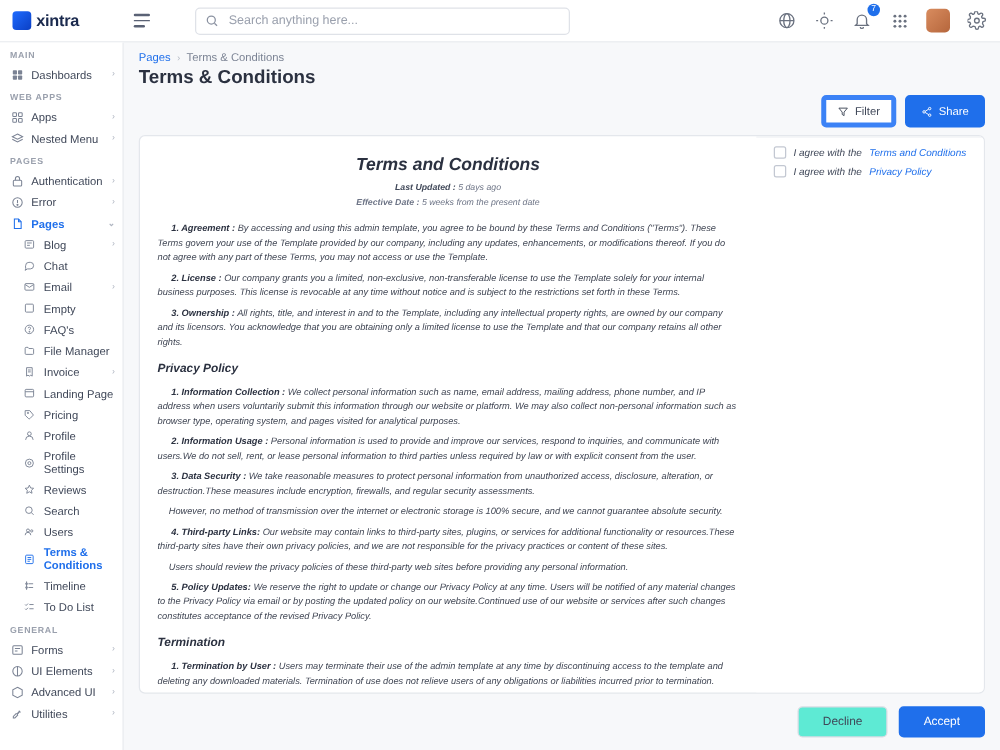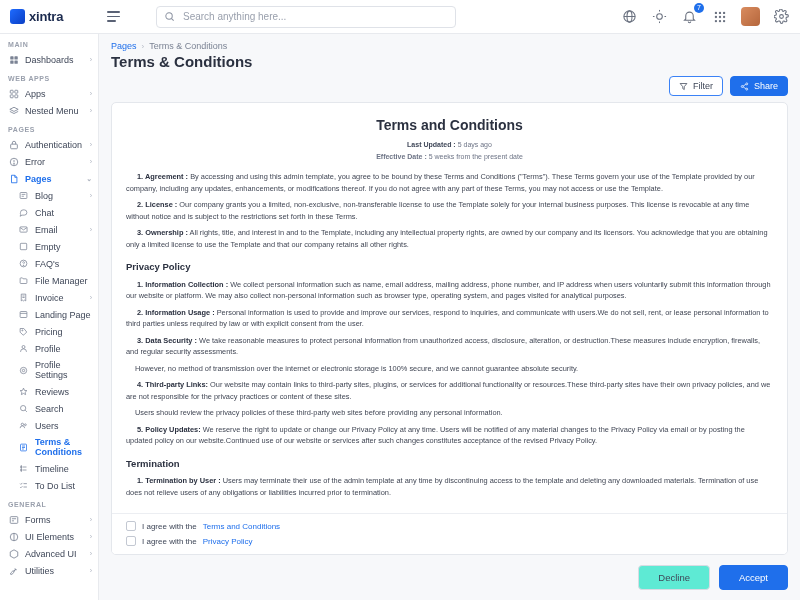--- a/index.html
+++ b/index.html
@@ -149,37 +149,38 @@
   .toolbar {
     display: flex; justify-content: flex-end; gap: 7px;
     padding: 0 12px 6px 12px;
   }
   .btn {
     display: inline-flex; align-items: center; gap: 5px;
     border-radius: 4px;
     font-size: 9px;
     padding: 4px 9px;
     cursor: pointer;
-    border: 1px solid #3b82f6;
+    border: 4px solid #3b82f6;
     background: #fff; color: #3f4758;
   }
   .btn.primary {
     background: #1f6feb; border-color: #1f6feb; color: #fff;
   }
 
   
   .card {
     margin: 0 12px 10px 12px;
     background: #fff;
     border: 1px solid #e4e7ec;
     border-radius: 5px;
     flex: 1;
     min-height: 0;
-    display: flex; flex-direction: column;
+    display: flex; flex-direction: row;
     overflow: hidden;
+    font-style: italic;
   }
   .doc {
     flex: 1;
     overflow: auto;
     padding: 10px 14px 6px 14px;
     font-size: 7.4px;
     line-height: 1.55;
     color: #404654;
   }
   .doc-title {

